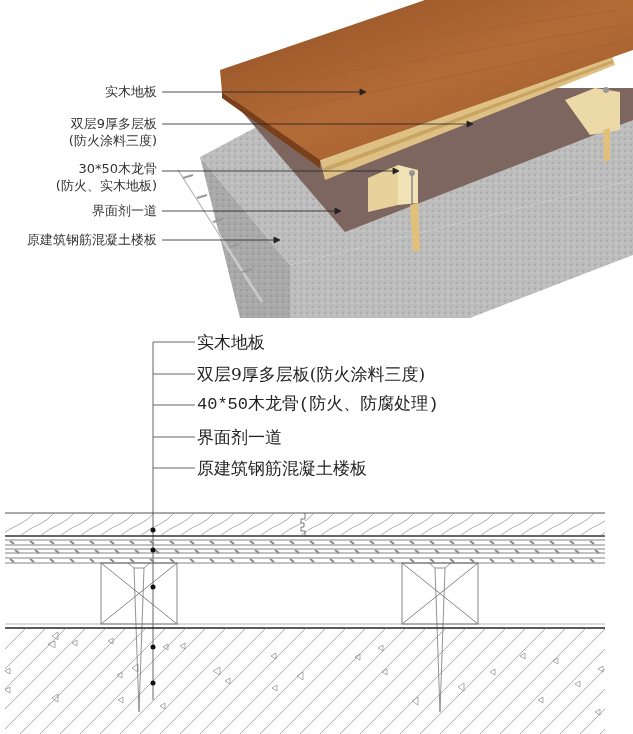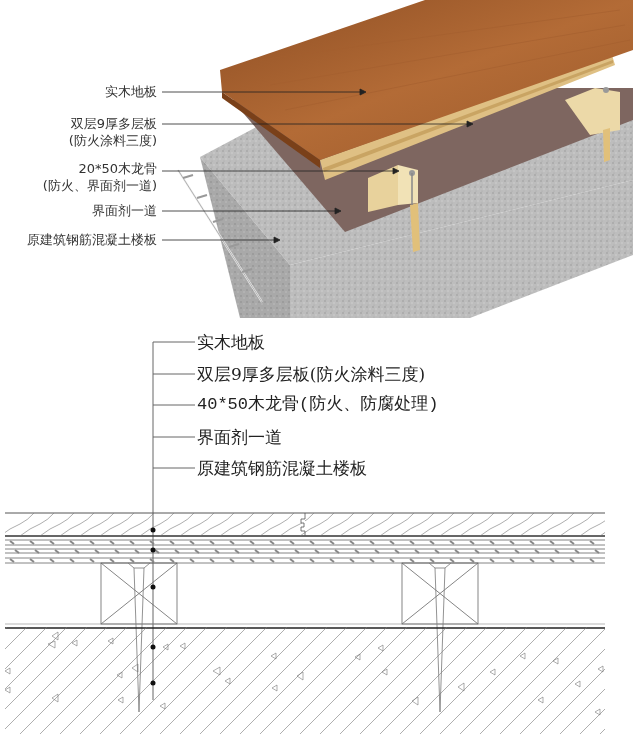--- a/index.html
+++ b/index.html
@@ -89,22 +89,22 @@
   </svg>
 
   <div class="lbl3d" style="right:476px; top:83px;">
     <span>实木地板</span>
   </div>
   <div class="lbl3d" style="right:476px; top:115px;text-align:right;">
     <div>双层9厚多层板</div>
     <div>(防火涂料三度)</div>
   </div>
   <div class="lbl3d" style="right:476px; top:160px;">
-    <div>20*50木龙骨</div>
-    <div>(防火、界面剂一道)</div>
+    <div>30*50木龙骨</div>
+    <div>(防火、实木地板)</div>
   </div>
   <div class="lbl3d" style="right:476px; top:202px;">
     <span>界面剂一道</span>
   </div>
   <div class="lbl3d" style="right:476px; top:231px;">
     <span>原建筑钢筋混凝土楼板</span>
   </div>
 </div>
 
 <div class="section-drawing">

